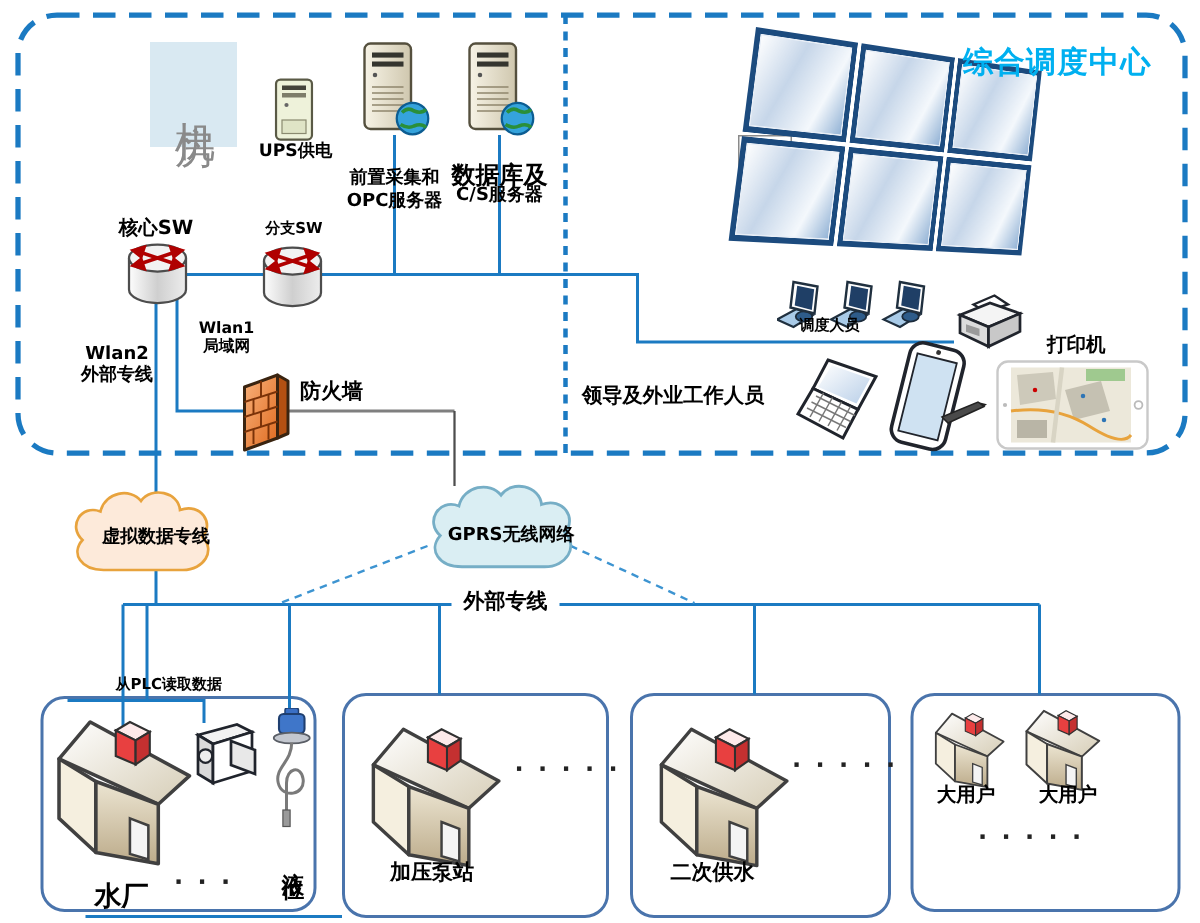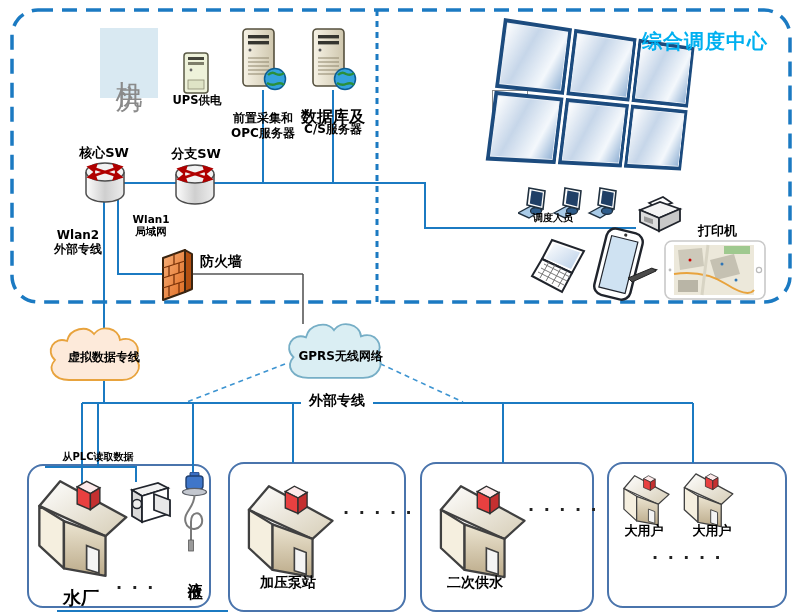--- a/index.html
+++ b/index.html
@@ -166,21 +166,21 @@
   </div>
   <div class="lbl" style="left:293px;top:108px;width:80px;font-size:16px;">数据库及</div>
   <div class="lbl" style="left:293px;top:123px;width:80px;font-size:12px;">C/S服务器</div>
 
   <div class="lbl" style="left:72px;top:146px;width:64px;font-size:13px;">核心SW</div>
   <div class="icon" style="left:84px;top:159px;width:42px;height:46px;">
     <svg width="42" height="46">
         <use href="#switch"></use>
       </svg>
   </div>
-  <div class="lbl" style="left:167px;top:147px;width:58px;font-size:13px;">分支SW</div>
+  <div class="lbl" style="left:167px;top:147px;width:58px;font-size:10px;">分支SW</div>
   <div class="icon" style="left:174px;top:161px;width:42px;height:46px;">
     <svg width="42" height="46">
         <use href="#switch"></use>
       </svg>
   </div>
 
   <div class="lbl" style="left:128px;top:173px;width:46px;font-size:10.5px;margin-top:40px;">
     <div>Wlan1</div>
     <div>局域网</div>
   </div>
@@ -238,20 +238,21 @@
     <svg width="50" height="42" viewBox="0 0 50 42">
       <polygon points="15,9 29,3 38,9 23,14" fill="#ffffff" stroke="#20242c" stroke-width="1.6"></polygon>
       <polygon points="6,16 26,8 46,15 25,24" fill="#f4f4f4" stroke="#20242c" stroke-width="1.8"></polygon>
       <polygon points="6,16 25,24 25,37 6,28" fill="#dcdcdc" stroke="#20242c" stroke-width="1.8"></polygon>
       <polygon points="25,24 46,15 46,27 25,37" fill="#c8c8c8" stroke="#20242c" stroke-width="1.8"></polygon>
       <rect x="10" y="19" width="9" height="5" transform="skewY(18)" fill="#9a9a9a"></rect>
     </svg>
   </div>
   <div class="lbl lbl2" style="left:681px;top:224px;width:56px;font-size:13px;text-align:right;">打印机</div>
 
+  <div class="lbl lbl2" style="left:388px;top:257px;width:136px;font-size:13.5px;text-align:left;">领导及外业工作人员</div>
 
   <div class="icon" style="left:530px;top:238px;width:60px;height:62px;">
     <svg width="60" height="62" viewBox="0 0 60 62">
       <polygon points="22,2 54,13 42,35 12,21" fill="#ffffff" stroke="#20242c" stroke-width="2"></polygon>
       <polygon points="24.5,5.5 50,14.5 41,31 15.5,20" fill="url(#scrG)"></polygon>
       <polygon points="12,21 42,35 32,54 2,38" fill="#ffffff" stroke="#20242c" stroke-width="2"></polygon>
       <g stroke="#777" stroke-width="1">
         <line x1="14" y1="26" x2="40" y2="39"></line>
           <line x1="11" y1="30" x2="37" y2="43"></line>
           <line x1="8" y1="34" x2="34" y2="47"></line>
@@ -307,21 +308,21 @@
   </div>
   <div class="cloud-label" style="left:283px;top:348px;width:100px;">GPRS无线网络</div>
 
   <div class="trans-label">外部专线</div>
 
   <div class="site-box" style="left:27px;top:464px;width:180px;height:140px;"></div>
   <div class="site-box" style="left:228px;top:462px;width:174px;height:146px;"></div>
   <div class="site-box" style="left:420px;top:462px;width:170px;height:146px;"></div>
   <div class="site-box" style="left:607px;top:462px;width:176px;height:142px;"></div>
 
-  <div class="lbl lbl2" style="left:48px;top:451px;width:100px;font-size:10px;text-align:center;">从PLC读取数据</div>
+  <div class="lbl lbl2" style="left:48px;top:451px;width:100px;font-size:10px;text-align:right;">从PLC读取数据</div>
 
   <div class="icon" style="left:28px;top:474px;">
     <svg width="104" height="112">
         <use href="#house"></use>
       </svg>
   </div>
   <div class="icon" style="left:238px;top:478px;">
     <svg width="100" height="110">
         <use href="#house"></use>
       </svg>

